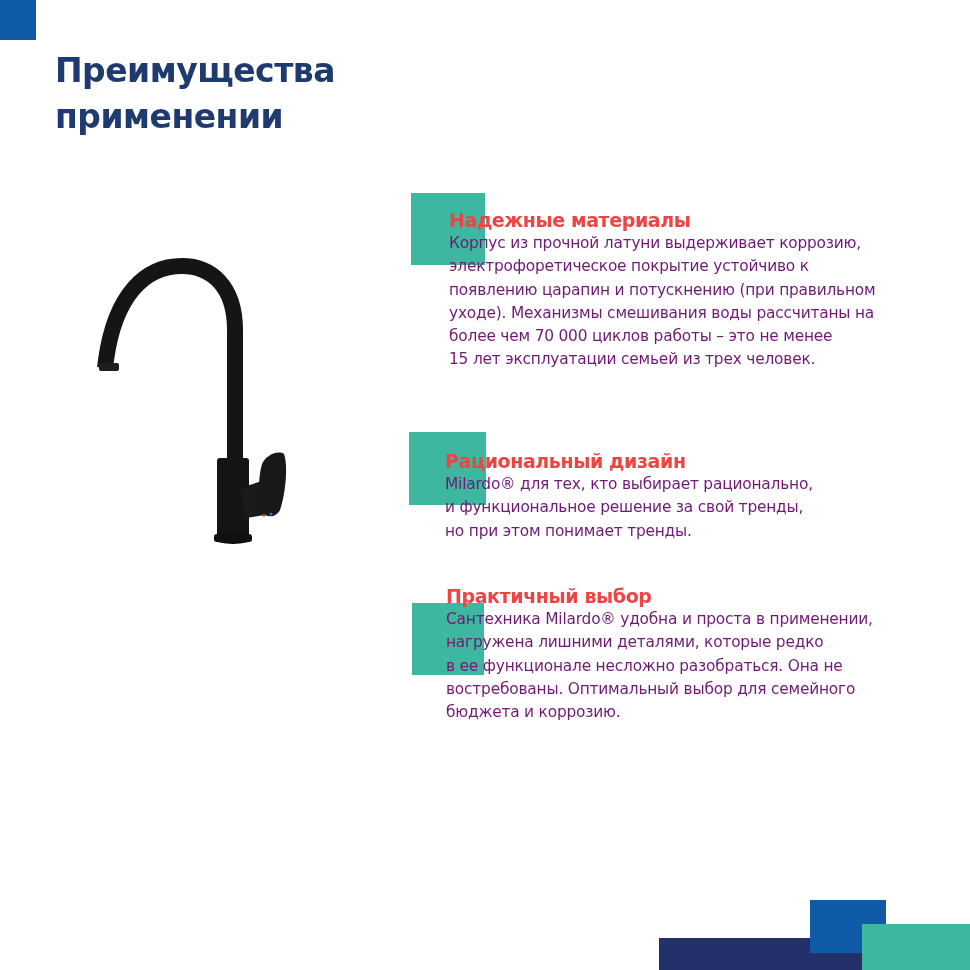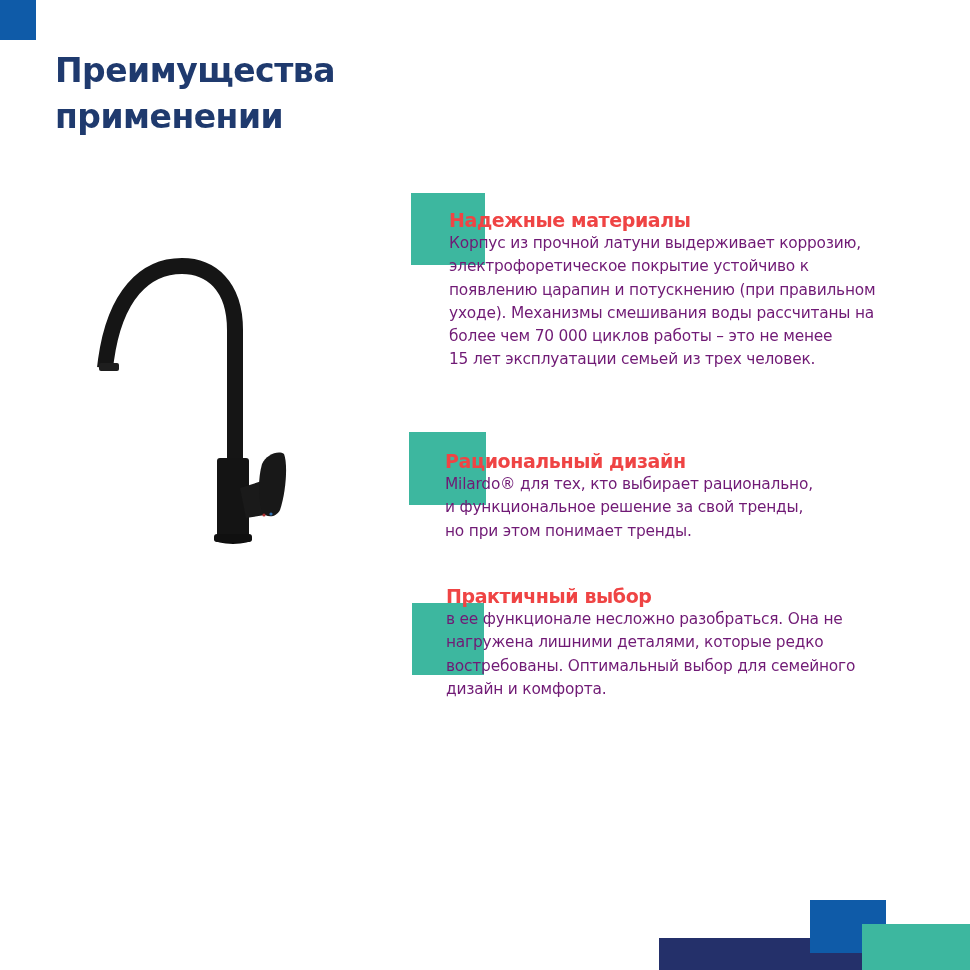--- a/index.html
+++ b/index.html
@@ -76,22 +76,23 @@
     <span>Milardo®  для тех, кто выбирает рационально,</span>
     <span>и функциональное решение за свой тренды,</span>
     <span>но при этом понимает тренды.</span>
   </p>
 </div>
 
 <div class="teal-sq" id="sq3"></div>
 <div class="block" id="b3">
   <h2>Практичный выбор</h2>
   <p>
+    <span>Сантехника Milardo® удобна и проста в применении,</span>
+    <span>нагружена лишними деталями, которые редко</span>
     <span>в ее функционале несложно разобраться. Она не</span>
-    <span>нагружена лишними деталями, которые редко</span>
     <span>востребованы. Оптимальный выбор для семейного</span>
-    <span>дизайн и комфорта.</span>
+    <span>бюджета и коррозию.</span>
   </p>
 </div>
 
 <div class="deco" id="navy-bar"></div>
 <div class="deco" id="blue-sq"></div>
 <div class="deco" id="teal-bar"></div>
 
 </body></html>

